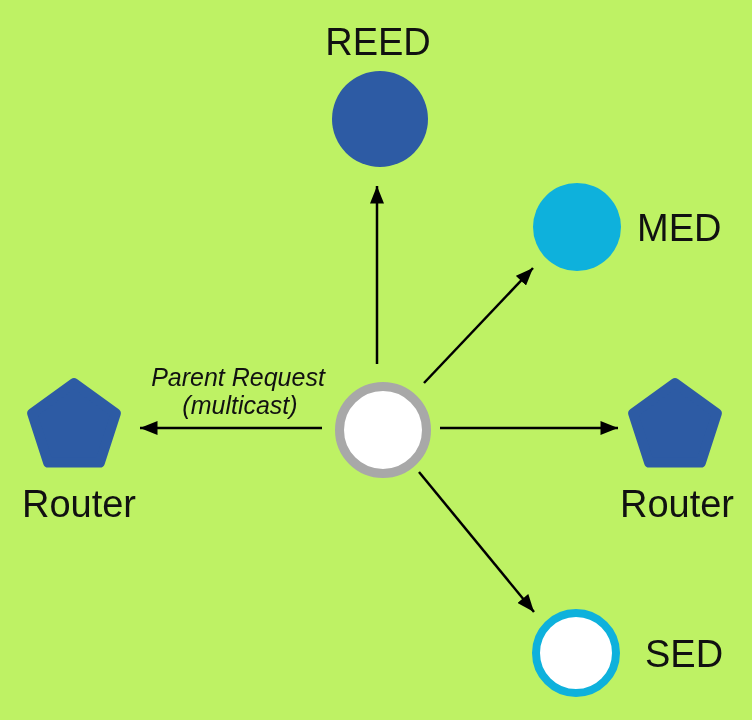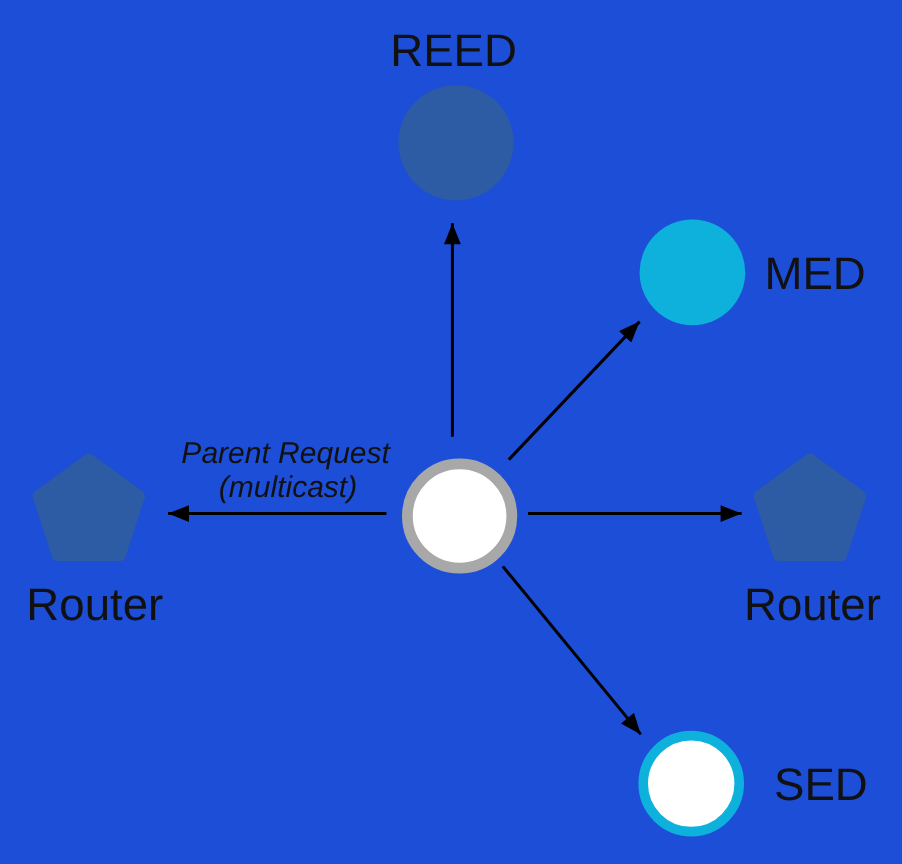--- a/index.html
+++ b/index.html
@@ -4,21 +4,21 @@
 <style>
   html, body {
     margin: 0;
     padding: 0;
     background: #ffffff;
   }
   .canvas {
     position: relative;
     width: 752px;
     height: 720px;
-    background: #1d4ed8;
+    background: #bef264;
     overflow: hidden;
     font-family: "Liberation Sans", sans-serif;
   }
   svg {
     display: block;
     font-family: "Liberation Sans", sans-serif;
   }
   .node-label {
     font-size: 38px;
     font-weight: 400;

